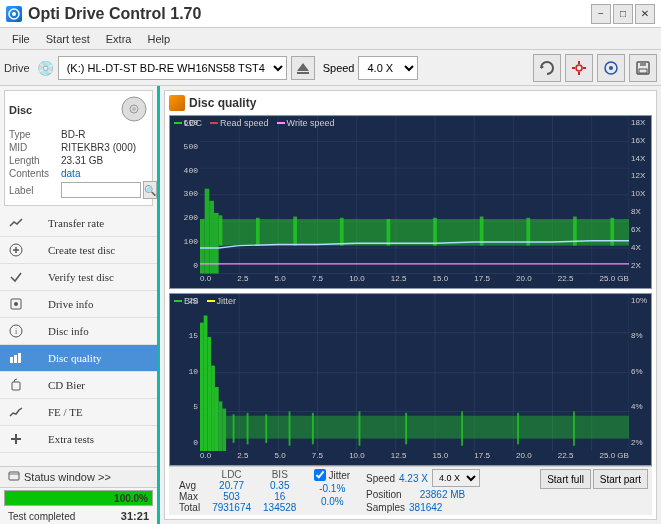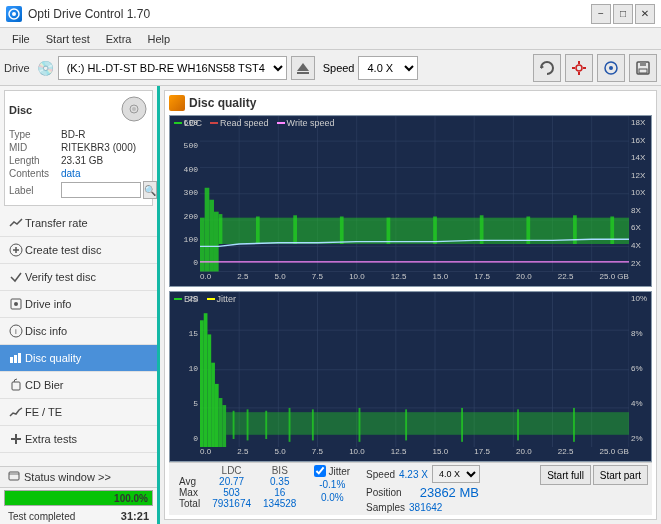--- a/index.html
+++ b/index.html
@@ -2,21 +2,21 @@
 <html><head>
   <meta charset="utf-8">
   <style>
     * { box-sizing: border-box; margin: 0; padding: 0; }
     body { font-family: 'Segoe UI', Tahoma, sans-serif; font-size: 11px; background: #f0f0f0; width: 661px; height: 524px; overflow: hidden; }
     
     
     .title-bar { background: #fff; border-bottom: 1px solid #ccc; display: flex; align-items: center; justify-content: space-between; padding: 4px 6px; height: 28px; }
     .title-bar-left { display: flex; align-items: center; gap: 6px; }
     .title-bar-icon { width: 16px; height: 16px; background: linear-gradient(135deg, #3399ff, #0066cc); border-radius: 2px; display: flex; align-items: center; justify-content: center; }
-    .title-bar-title { font-size: 12px; font-weight: normal; color: #333; }
+    .title-bar-title { font-size: 16px; font-weight: bold; color: #333; }
     .title-bar-controls { display: flex; gap: 2px; }
     .title-btn { width: 20px; height: 20px; border: 1px solid #aaa; background: #e8e8e8; cursor: pointer; display: flex; align-items: center; justify-content: center; font-size: 10px; color: #333; }
     
     
     .menu-bar { background: #f0f0f0; border-bottom: 1px solid #ccc; display: flex; align-items: center; padding: 2px 4px; height: 22px; }
     .menu-item { padding: 2px 8px; cursor: pointer; font-size: 11px; color: #333; }
     
     
     .toolbar { background: #f0f0f0; border-bottom: 1px solid #ccc; display: flex; align-items: center; padding: 3px 4px; height: 36px; gap: 4px; }
     .toolbar-label { font-size: 11px; color: #333; margin-right: 2px; }
@@ -38,21 +38,21 @@
     .disc-panel-title { font-size: 11px; font-weight: bold; color: #333; }
     .disc-row { display: flex; align-items: center; margin-bottom: 2px; font-size: 10px; }
     .disc-row-label { color: #666; width: 52px; flex-shrink: 0; }
     .disc-row-value { color: #333; }
     .disc-row-value.blue { color: #0066cc; }
     .label-input { border: 1px solid #aaa; height: 16px; font-size: 10px; width: 80px; padding: 0 2px; }
     .label-btn { width: 18px; height: 18px; border: 1px solid #aaa; background: #e8e8e8; margin-left: 2px; cursor: pointer; display: flex; align-items: center; justify-content: center; font-size: 10px; }
     
     
     .nav-items { display: flex; flex-direction: column; }
-    .nav-item { display: flex; align-items: center; padding: 5px 8px; cursor: pointer; font-size: 11px; color: #333; border-bottom: 1px solid #e0e0e0; gap: 1px; }
+    .nav-item { display: flex; align-items: center; padding: 5px 8px; cursor: pointer; font-size: 11px; color: #333; border-bottom: 1px solid #e0e0e0; gap: 24px; font-family: Liberation Serif, serif; }
     .nav-item.active { background: #4a90d9; color: white; }
     .nav-icon { width: 16px; height: 16px; display: flex; align-items: center; justify-content: center; font-size: 11px; flex-shrink: 0; }
     
     
     .status-bar { margin-top: auto; border-top: 1px solid #ccc; }
     .status-window { padding: 4px 8px; font-size: 11px; color: #333; background: #f0f0f0; display: flex; align-items: center; gap: 4px; cursor: pointer; border-bottom: 1px solid #ccc; }
     .progress-bar-container { height: 16px; background: #14b8a6; border: 1px solid #aaa; margin: 2px 4px; position: relative; }
     .progress-bar-fill { height: 100%; background: #06c306; }
     .progress-text { position: absolute; right: 4px; top: 0; height: 100%; display: flex; align-items: center; font-size: 10px; font-weight: bold; color: #333; }
     .status-completed { padding: 2px 8px; font-size: 10px; color: #333; display: flex; justify-content: space-between; align-items: center; }
@@ -538,21 +538,21 @@
         <div style="display:flex;flex-direction:column;gap:2px;margin-left:8px;">
           <div style="display:flex;align-items:center;gap:4px;">
             <span style="font-size:10px;color:#333;">Speed</span>
             <span style="font-size:10px;color:#0066cc;">4.23 X</span>
             <select style="height:18px;font-size:9px;border:1px solid #aaa;padding:0 2px;">
               <option>4.0 X</option>
             </select>
           </div>
           <div style="display:flex;align-items:center;gap:18px;">
             <span style="font-size:10px;color:#333;">Position</span>
-            <span style="font-size:13px;color:#0066cc;text-align:center;">23862 MB</span>
+            <span style="font-size:10px;color:#0066cc;text-align:center;">23862 MB</span>
           </div>
           <div style="display:flex;align-items:center;gap:4px;">
             <span style="font-size:10px;color:#333;">Samples</span>
             <span style="font-size:10px;color:#0066cc;">381642</span>
           </div>
         </div>
 
         <div class="start-buttons">
           <button class="start-btn">Start full</button>
           <button class="start-btn">Start part</button>

